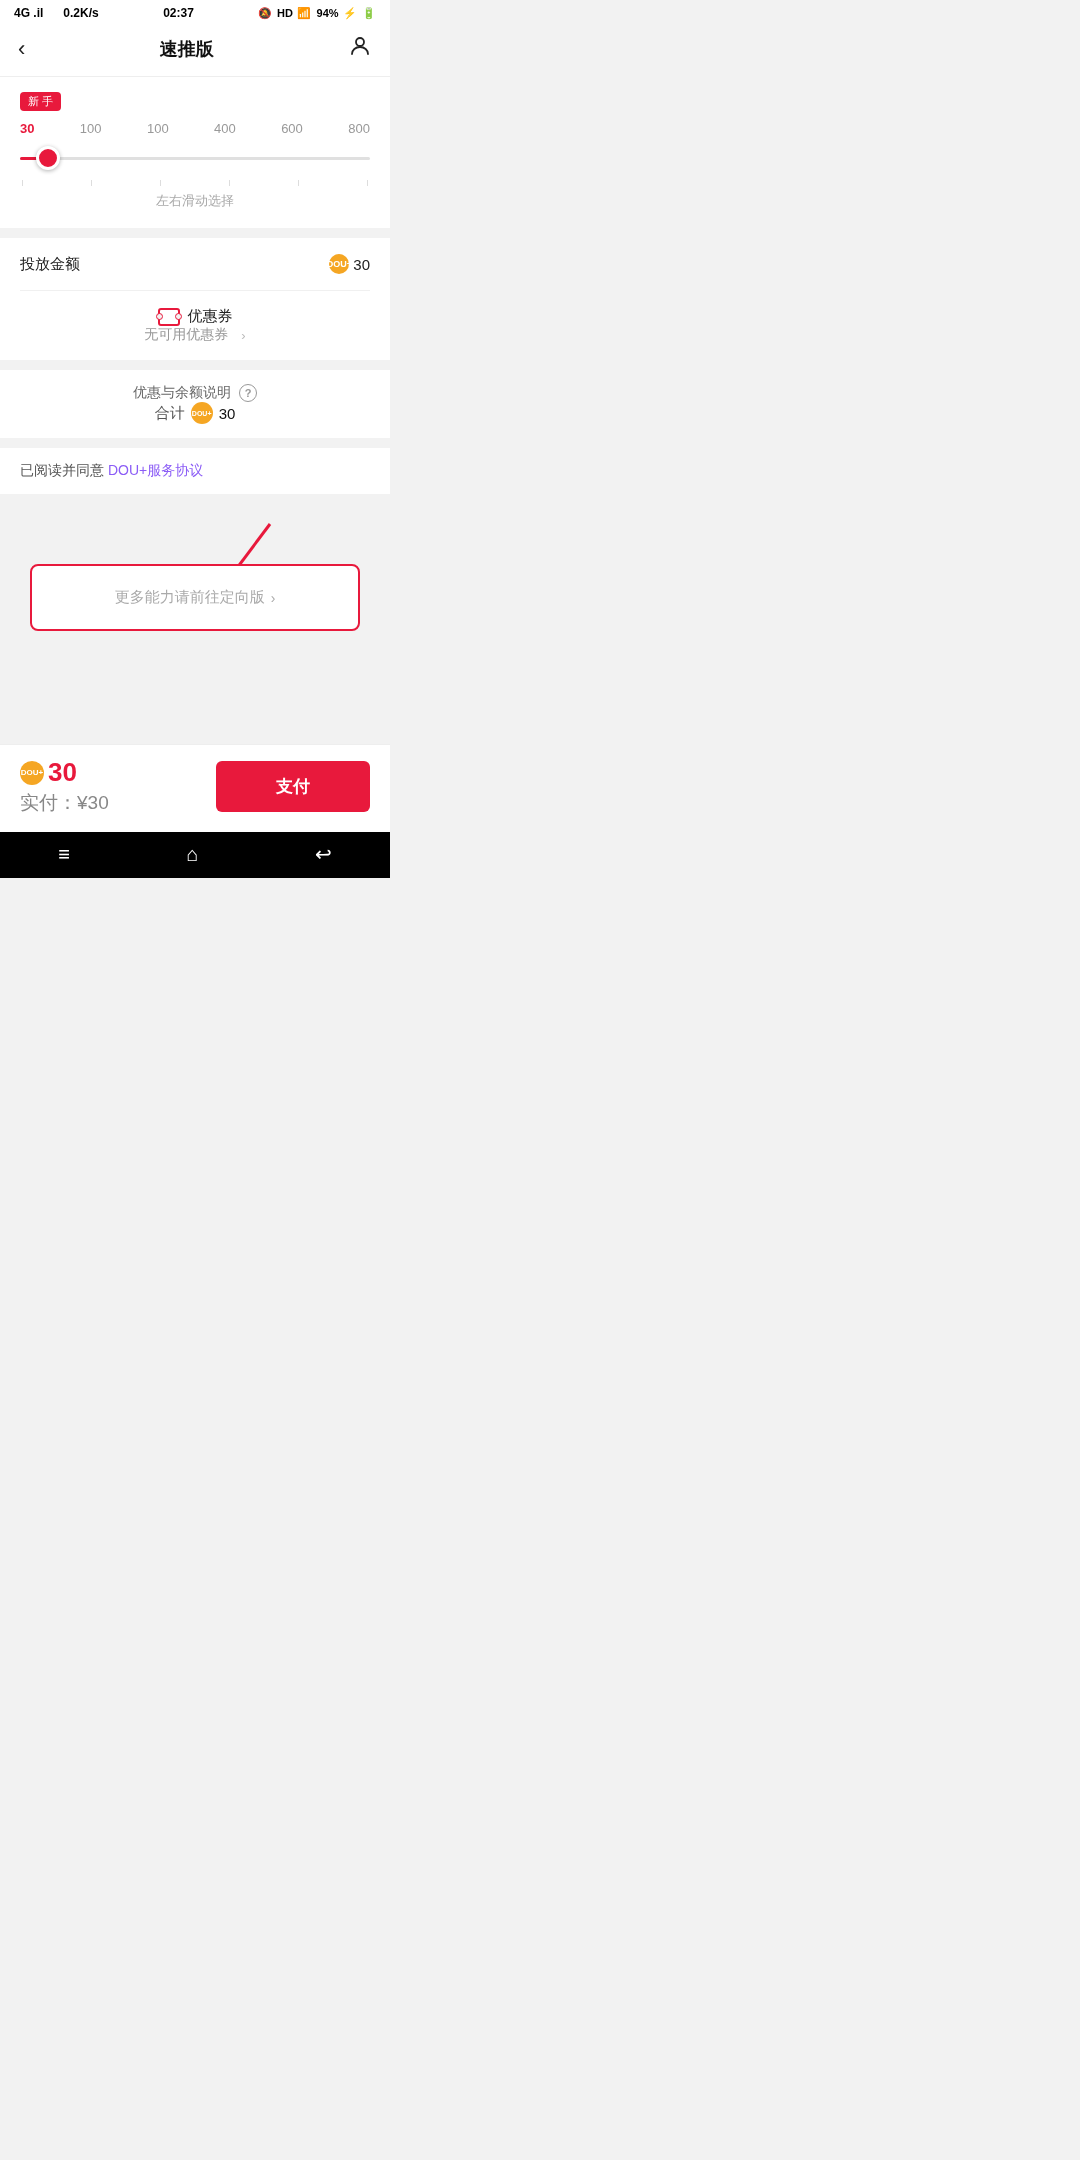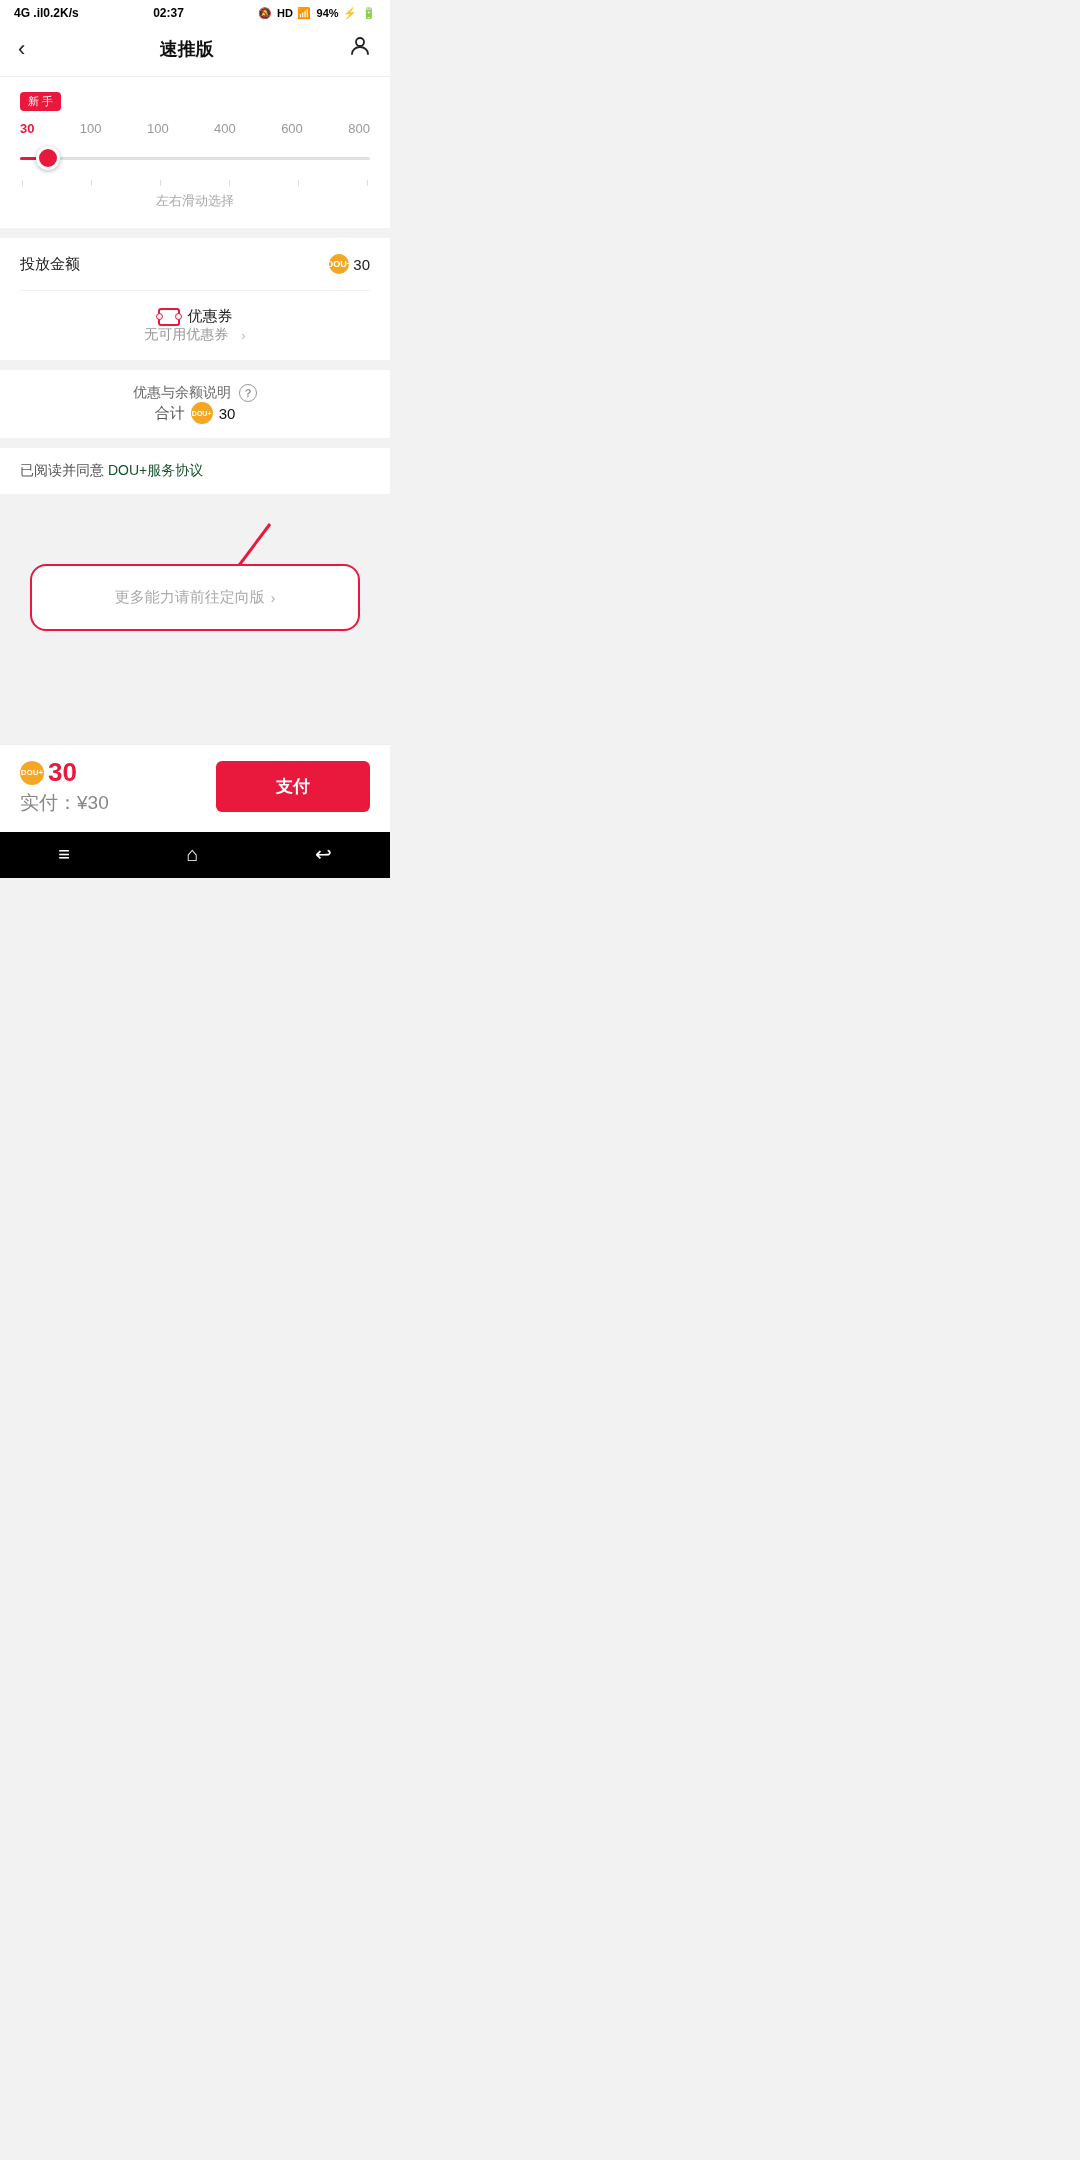--- a/index.html
+++ b/index.html
@@ -19,21 +19,21 @@
     .status-bar {
       background: #fff;
       display: flex;
       justify-content: space-between;
       align-items: center;
       padding: 6px 14px 4px;
       font-size: 12px;
       font-weight: 600;
       color: #000;
     }
-    .status-left { display: flex; align-items: center; gap: 0; }
+    .status-left { display: flex; align-items: center; gap: 20px; }
     .status-right { display: flex; align-items: center; gap: 5px; font-size: 11px; }
 
     
     .top-nav {
       background: #fff;
       display: flex;
       align-items: center;
       justify-content: space-between;
       padding: 10px 18px 12px;
       border-bottom: 1px solid #eee;
@@ -235,21 +235,21 @@
     .subtotal-label { color: #555; font-size: 15px; }
 
     
     .agreement-section {
       background: #fff;
       padding: 14px 20px;
       margin-bottom: 10px;
       font-size: 14px;
       color: #555;
     }
-    .agreement-link { color: #14532d; text-align: center; }
+    .agreement-link { color: #8b5cf6; text-align: center; }
 
     
     .middle-area {
       flex: 1;
       background: #f2f2f2;
       position: relative;
       min-height: 240px;
     }
 
     
@@ -259,21 +259,21 @@
       left: 0;
       width: 100%;
       height: 100%;
       pointer-events: none;
     }
 
     
     .more-options-btn {
       background: #fff;
       border: 2px solid #e8193c;
-      border-radius: 16px;
+      border-radius: 8px;
       margin: 60px 30px 20px;
       padding: 22px 20px;
       display: flex;
       align-items: center;
       justify-content: center;
       gap: 6px;
       cursor: pointer;
       position: relative;
       z-index: 2;
     }

